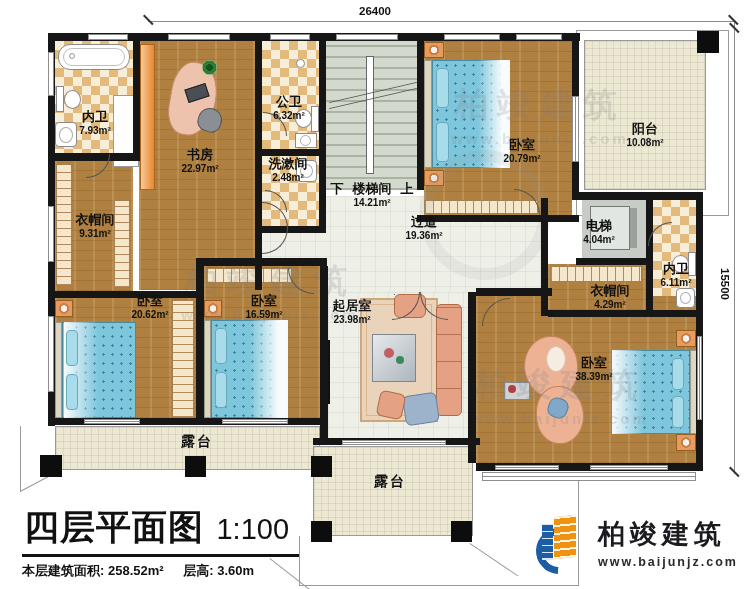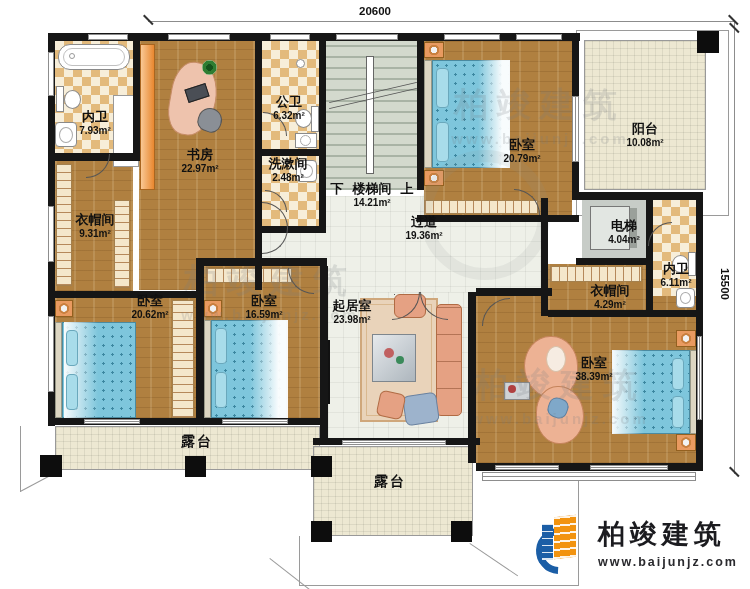--- a/index.html
+++ b/index.html
@@ -66,21 +66,21 @@
   .logo-url{font-size:12.5px;font-weight:bold;color:#2a2a2e;letter-spacing:2px;display:block;margin-top:3px;}
 </style>
 </head>
 <body>
 
 <div id="canvas">
 
   <div class="dimline" style="left:148px;top:21px;width:586px;height:1px"></div>
   <div class="dimtick" style="left:142px;top:19px;transform:rotate(45deg)"></div>
   <div class="dimtick" style="left:727px;top:19px;transform:rotate(45deg)"></div>
-  <div class="dim" style="left:350px;top:5px;width:50px;text-align:center">20600</div>
+  <div class="dim" style="left:350px;top:5px;width:50px;text-align:center">26400</div>
   <div class="dimline" style="left:734px;top:22px;width:1px;height:452px"></div>
   <div class="dimtick" style="left:728px;top:27px;transform:rotate(45deg)"></div>
   <div class="dimtick" style="left:728px;top:471px;transform:rotate(45deg)"></div>
   <div class="dim" style="left:719px;top:268px;writing-mode:vertical-rl">15500</div>
 
   <div class="wm" style="left:120px;top:258px;width:300px">
     <span class="wm-name">柏竣建筑</span>
     <span class="wm-url">www.baijunjz.com</span>
   </div>
   <div class="wm" style="left:400px;top:82px;width:280px">
@@ -306,21 +306,21 @@
     <span class="rname">上</span>
   </div>
   <div class="rlabel" style="left:522px;top:138px">
     <span class="rname">卧室</span>
     <span class="rarea">20.79m²</span>
   </div>
   <div class="rlabel" style="left:645px;top:122px">
     <span class="rname">阳台</span>
     <span class="rarea">10.08m²</span>
   </div>
-  <div class="rlabel" style="left:624px;top:219px">
+  <div class="rlabel" style="left:599px;top:219px">
     <span class="rname">电梯</span>
     <span class="rarea">4.04m²</span>
   </div>
   <div class="rlabel" style="left:676px;top:262px">
     <span class="rname">内卫</span>
     <span class="rarea">6.11m²</span>
   </div>
   <div class="rlabel" style="left:95px;top:213px">
     <span class="rname">衣帽间</span>
     <span class="rarea">9.31m²</span>
@@ -349,20 +349,30 @@
     <span class="rname">卧室</span>
     <span class="rarea">38.39m²</span>
   </div>
   <div class="rlabel terr-label" style="left:197px;top:434px">
     <span class="rname">露台</span>
   </div>
   <div class="rlabel terr-label" style="left:390px;top:474px">
     <span class="rname">露台</span>
   </div>
 
+  <div id="titleblock">
+    <div class="tb-line1">
+      <span class="tb-title">四层平面图</span>
+      <span class="tb-scale">1:100</span>
+    </div>
+    <div class="tb-line2">
+      <span>本层建筑面积: 258.52m²</span>
+      <span style="margin-left:16px">层高: 3.60m</span>
+    </div>
+  </div>
 
   <div id="logo">
     <div class="abs" style="left:0;top:0;width:56px;height:64px">
       <div class="abs" style="left:0;top:14px;width:46px;height:46px;border:7px solid #1b5ea6;border-top-color:transparent;border-right-color:transparent;border-radius:50%;transform:rotate(48deg)"></div>
       <div class="abs" style="left:18px;top:2px;width:22px;height:42px;background:#f2930f;background-image:repeating-linear-gradient(0deg,rgba(255,255,255,.9) 0 2px,transparent 2px 8px);transform:skewY(-6deg)"></div>
       <div class="abs" style="left:6px;top:10px;width:11px;height:36px;background:#1b5ea6;background-image:repeating-linear-gradient(0deg,rgba(255,255,255,.85) 0 1.5px,transparent 1.5px 7px)"></div>
     </div>
     <div class="abs" style="left:62px;top:2px;width:190px">
       <span class="logo-name">柏竣建筑</span>
       <span class="logo-url">www.baijunjz.com</span>

